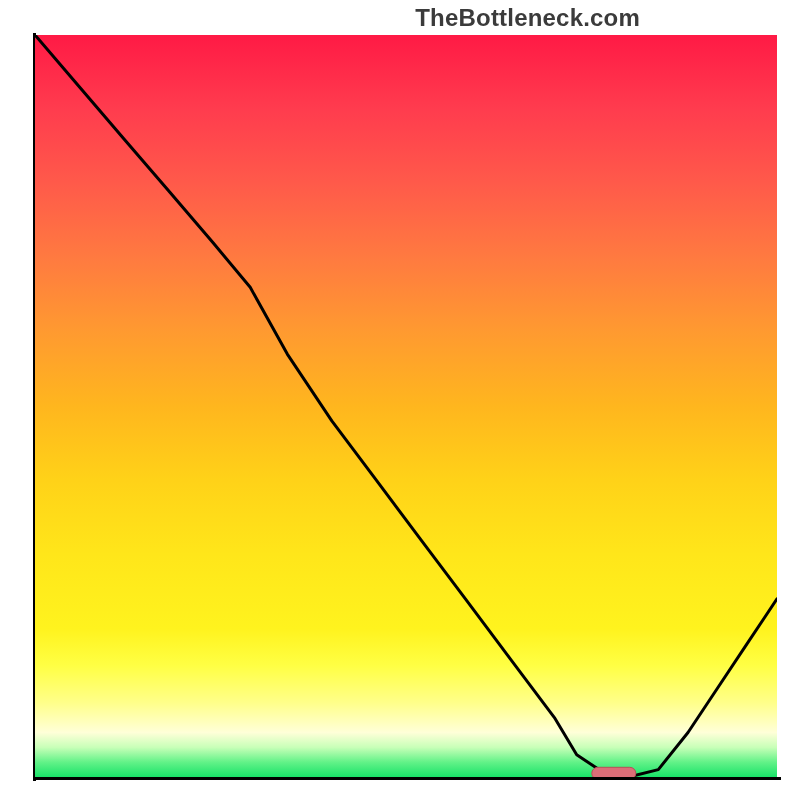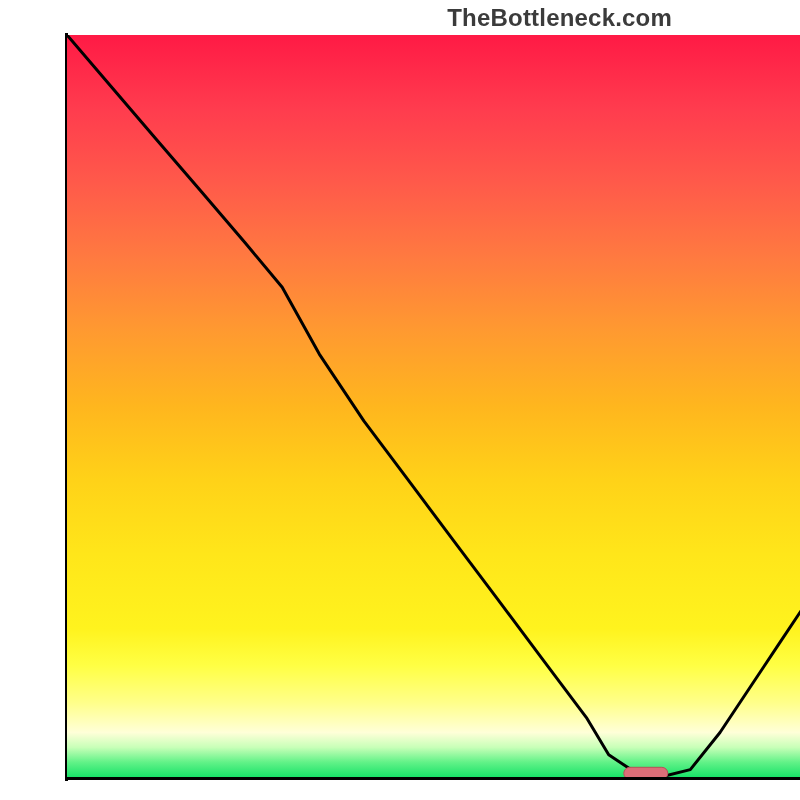--- a/index.html
+++ b/index.html
@@ -7,21 +7,20 @@
     padding: 0;
     width: 800px;
     height: 800px;
     background: #ffffff;
     font-family: Arial, Helvetica, sans-serif;
   }
   .wrap {
     position: relative;
     width: 648px;
     height: 800px;
-    margin-left: 32px;
   }
   .attrib {
     position: absolute;
     top: 4px;
     right: 8px;
     font-size: 24px;
     font-weight: 600;
     color: #3b3b3b;
     letter-spacing: 0.2px;
   }

